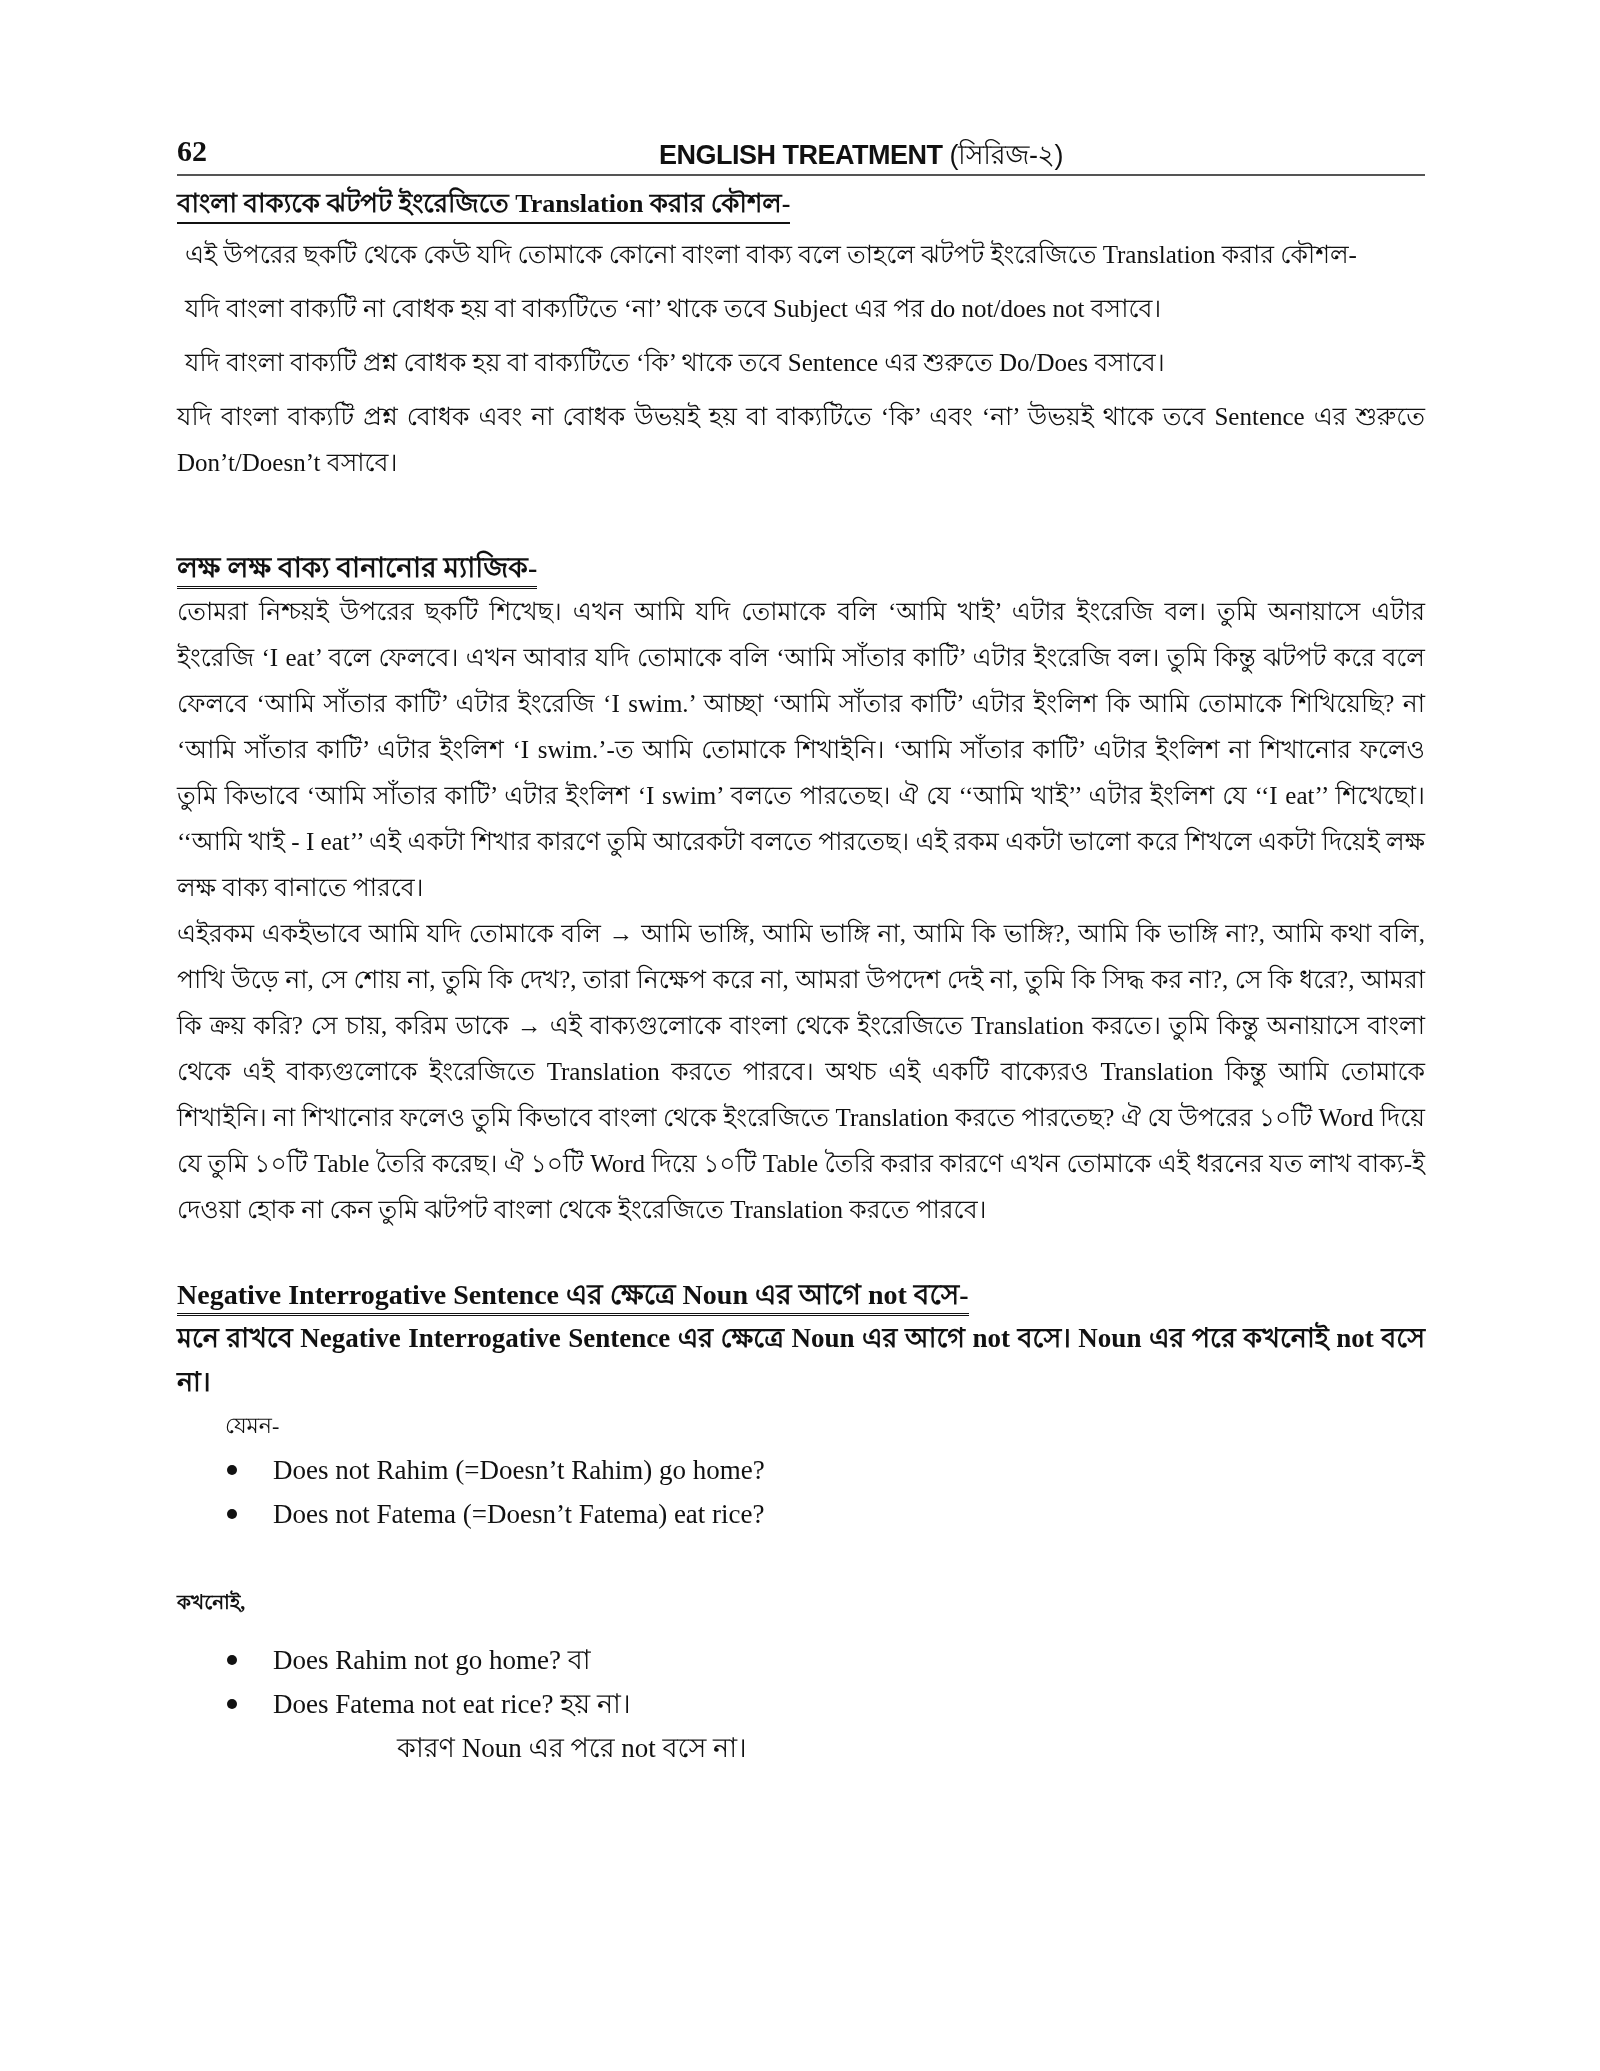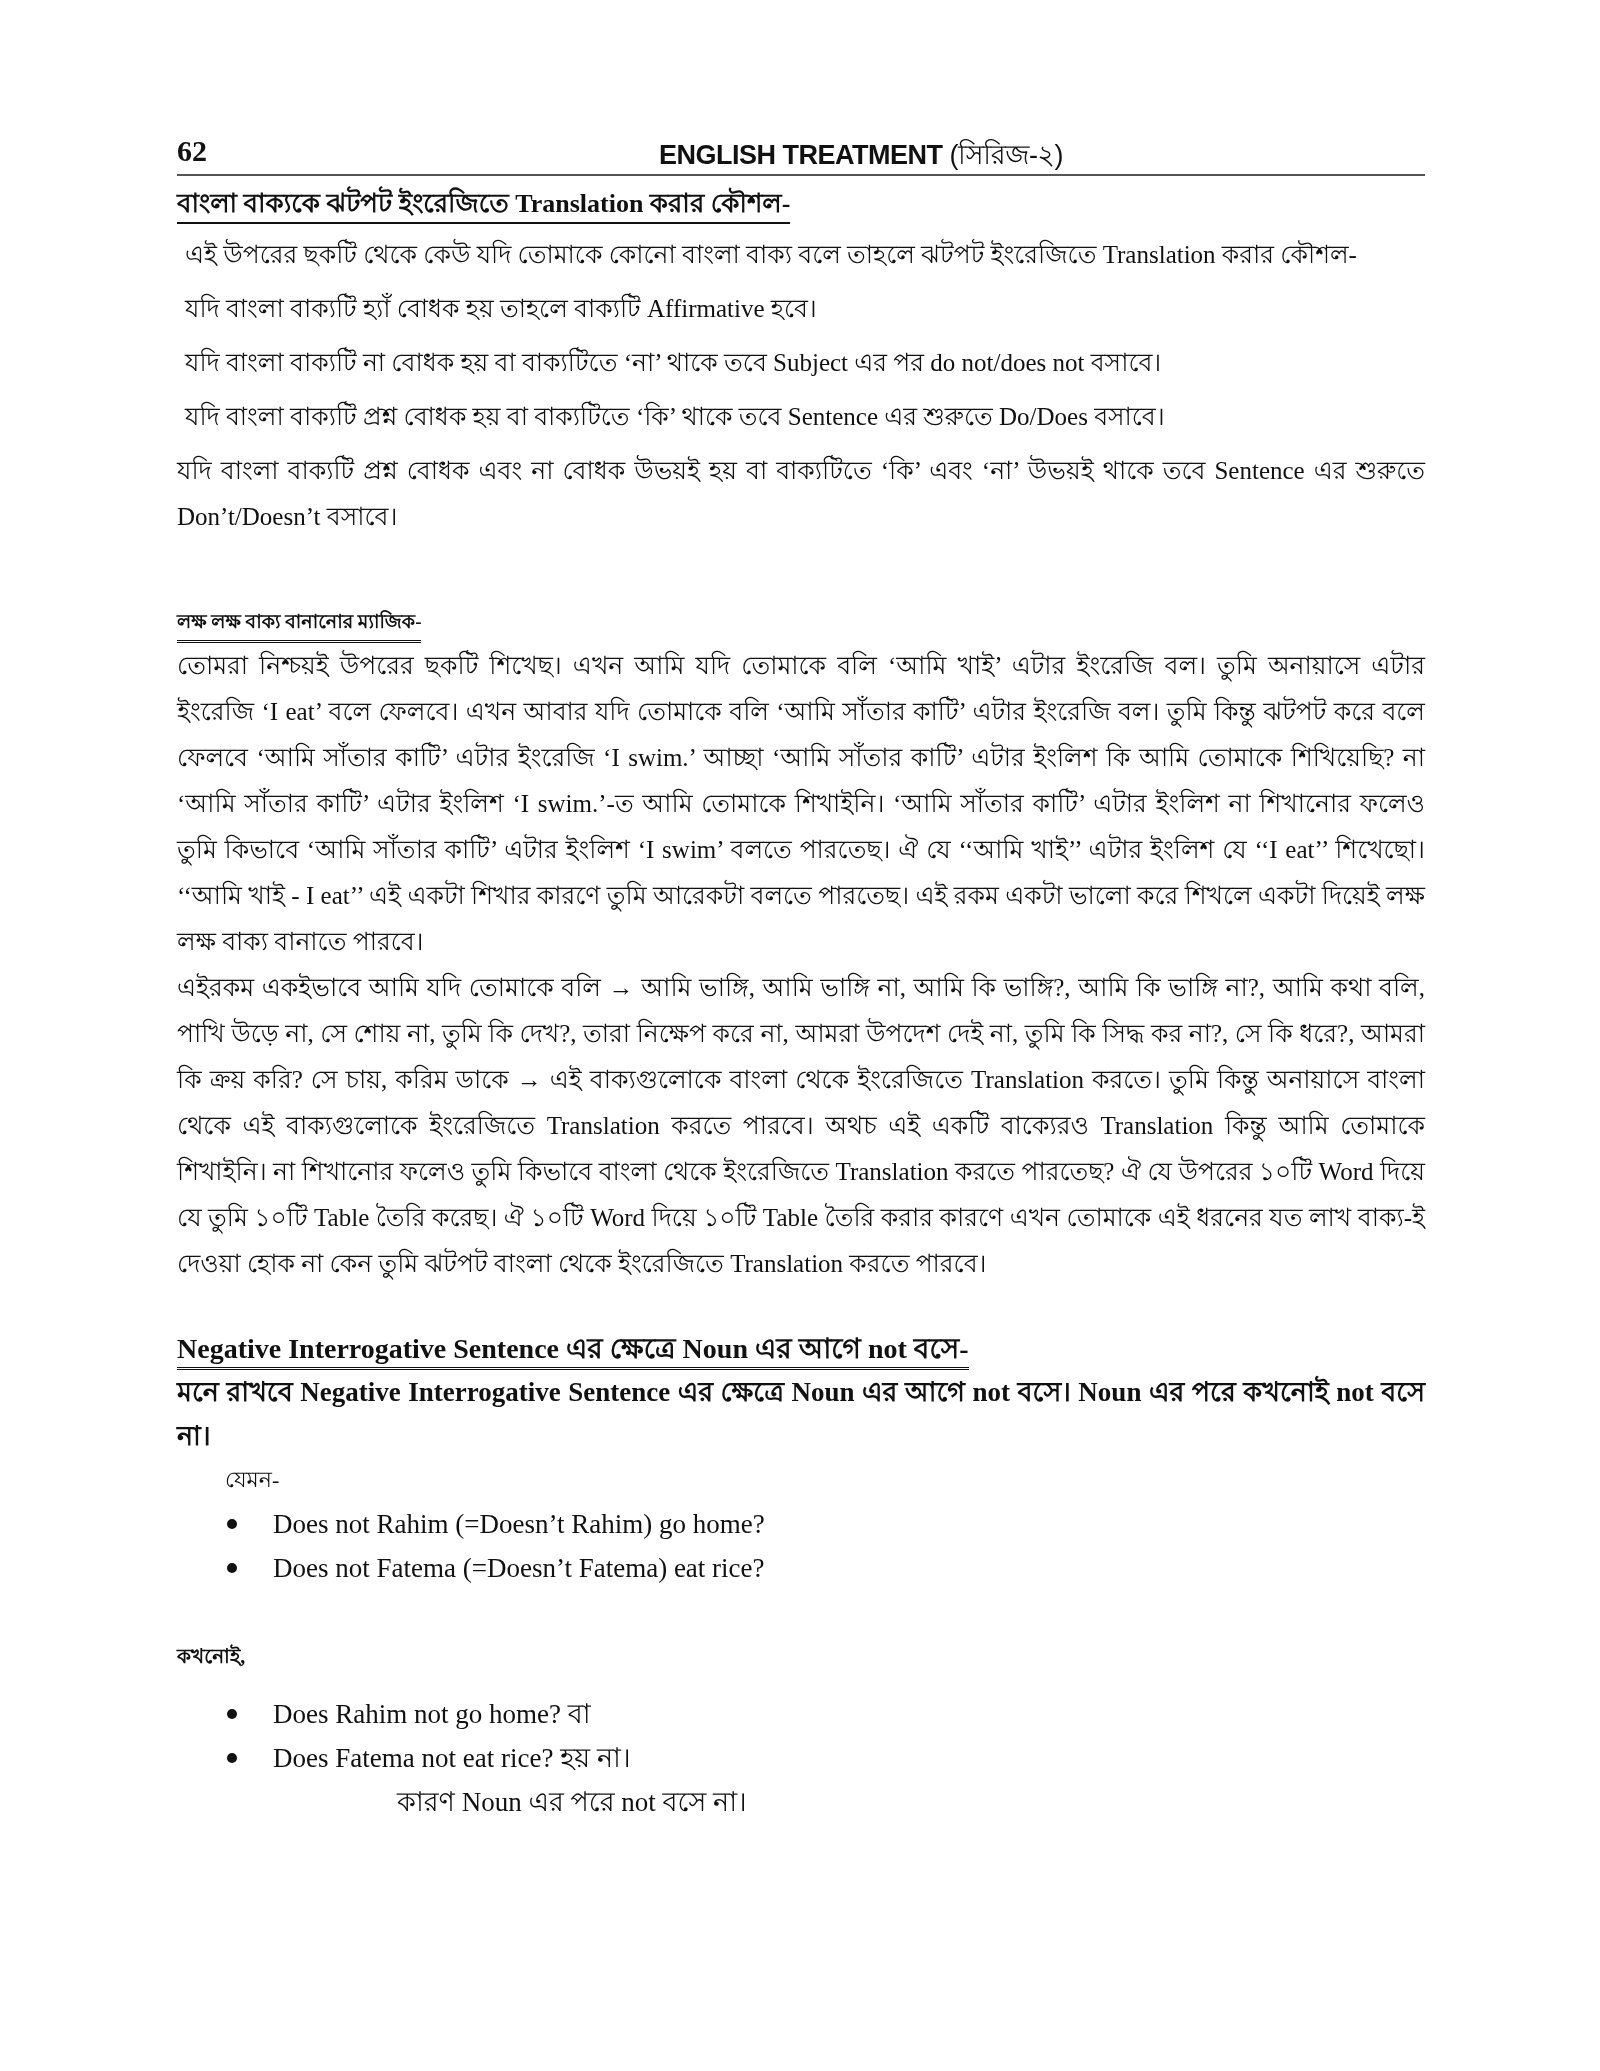--- a/index.html
+++ b/index.html
@@ -25,21 +25,21 @@
     }
     .running-title .sub { font-weight: normal; }
 
     .content { position: absolute; left: 177px; top: 186px; width: 1248px; }
 
     .sec-heading {
       display: inline-block; font-weight: bold; font-size: 26px; line-height: 36px;
       border-bottom: 2px solid #111; margin: 0;
     }
     .sec-heading.big { font-size: 28px; border-bottom: 3px double #111; }
-    .sec-heading.h2 { border-bottom: 3px double #111; font-size: 19px; }
+    .sec-heading.h2 { border-bottom: 3px double #111; font-size: 28px; }
 
     p.line, div.line { margin: 8px; font-size: 25px; line-height: 46px; }
     .para { margin: 0; font-size: 25px; line-height: 46px; text-align: justify; }
     .bold-para { margin: 0; font-size: 27px; line-height: 44px; font-weight: bold; text-align: justify; }
 
     .gap-lg { height: 64px; }
     .gap-md { height: 44px; }
     .gap-sm { height: 14px; }
 
     .example-label { font-size: 22px; line-height: 44px; padding-left: 48px; }
@@ -63,21 +63,20 @@
       <span>ENGLISH TREATMENT</span>
       <span class="sub">(সিরিজ-২)</span>
     </div>
   </div>
 
   <div class="content">
 
     <div>
       <h2 class="sec-heading">বাংলা বাক্যকে ঝটপট ইংরেজিতে Translation করার কৌশল-</h2>
       <div class="line">এই উপরের ছকটি থেকে কেউ যদি তোমাকে কোনো বাংলা বাক্য বলে তাহলে ঝটপট ইংরেজিতে Translation করার কৌশল-</div>
-      <div class="line">যদি বাংলা বাক্যটি হ্যাঁ বোধক হয় তাহলে বাক্যটি Affirmative হবে।</div>
       <div class="line">যদি বাংলা বাক্যটি না বোধক হয় বা বাক্যটিতে ‘না’ থাকে তবে Subject এর পর do not/does not বসাবে।</div>
       <div class="line">যদি বাংলা বাক্যটি প্রশ্ন বোধক হয় বা বাক্যটিতে ‘কি’ থাকে তবে Sentence এর শুরুতে Do/Does বসাবে।</div>
       <div class="para">যদি বাংলা বাক্যটি প্রশ্ন বোধক এবং না বোধক উভয়ই হয় বা বাক্যটিতে ‘কি’ এবং ‘না’ উভয়ই থাকে তবে Sentence এর শুরুতে Don’t/Doesn’t বসাবে।</div>
     </div>
 
     <div class="gap-lg"></div>
 
     <div>
       <h2 class="sec-heading h2">লক্ষ লক্ষ বাক্য বানানোর ম্যাজিক-</h2>
       <p class="para">তোমরা নিশ্চয়ই উপরের ছকটি শিখেছ। এখন আমি যদি তোমাকে বলি ‘আমি খাই’ এটার ইংরেজি বল। তুমি অনায়াসে এটার ইংরেজি ‘I eat’ বলে ফেলবে। এখন আবার যদি তোমাকে বলি ‘আমি সাঁতার কাটি’ এটার ইংরেজি বল। তুমি কিন্তু ঝটপট করে বলে ফেলবে ‘আমি সাঁতার কাটি’ এটার ইংরেজি ‘I swim.’ আচ্ছা ‘আমি সাঁতার কাটি’ এটার ইংলিশ কি আমি তোমাকে শিখিয়েছি? না ‘আমি সাঁতার কাটি’ এটার ইংলিশ ‘I swim.’-ত আমি তোমাকে শিখাইনি। ‘আমি সাঁতার কাটি’ এটার ইংলিশ না শিখানোর ফলেও তুমি কিভাবে ‘আমি সাঁতার কাটি’ এটার ইংলিশ ‘I swim’ বলতে পারতেছ। ঐ যে ‘‘আমি খাই’’ এটার ইংলিশ যে ‘‘I eat’’ শিখেছো। ‘‘আমি খাই - I eat’’ এই একটা শিখার কারণে তুমি আরেকটা বলতে পারতেছ। এই রকম একটা ভালো করে শিখলে একটা দিয়েই লক্ষ লক্ষ বাক্য বানাতে পারবে।</p>

